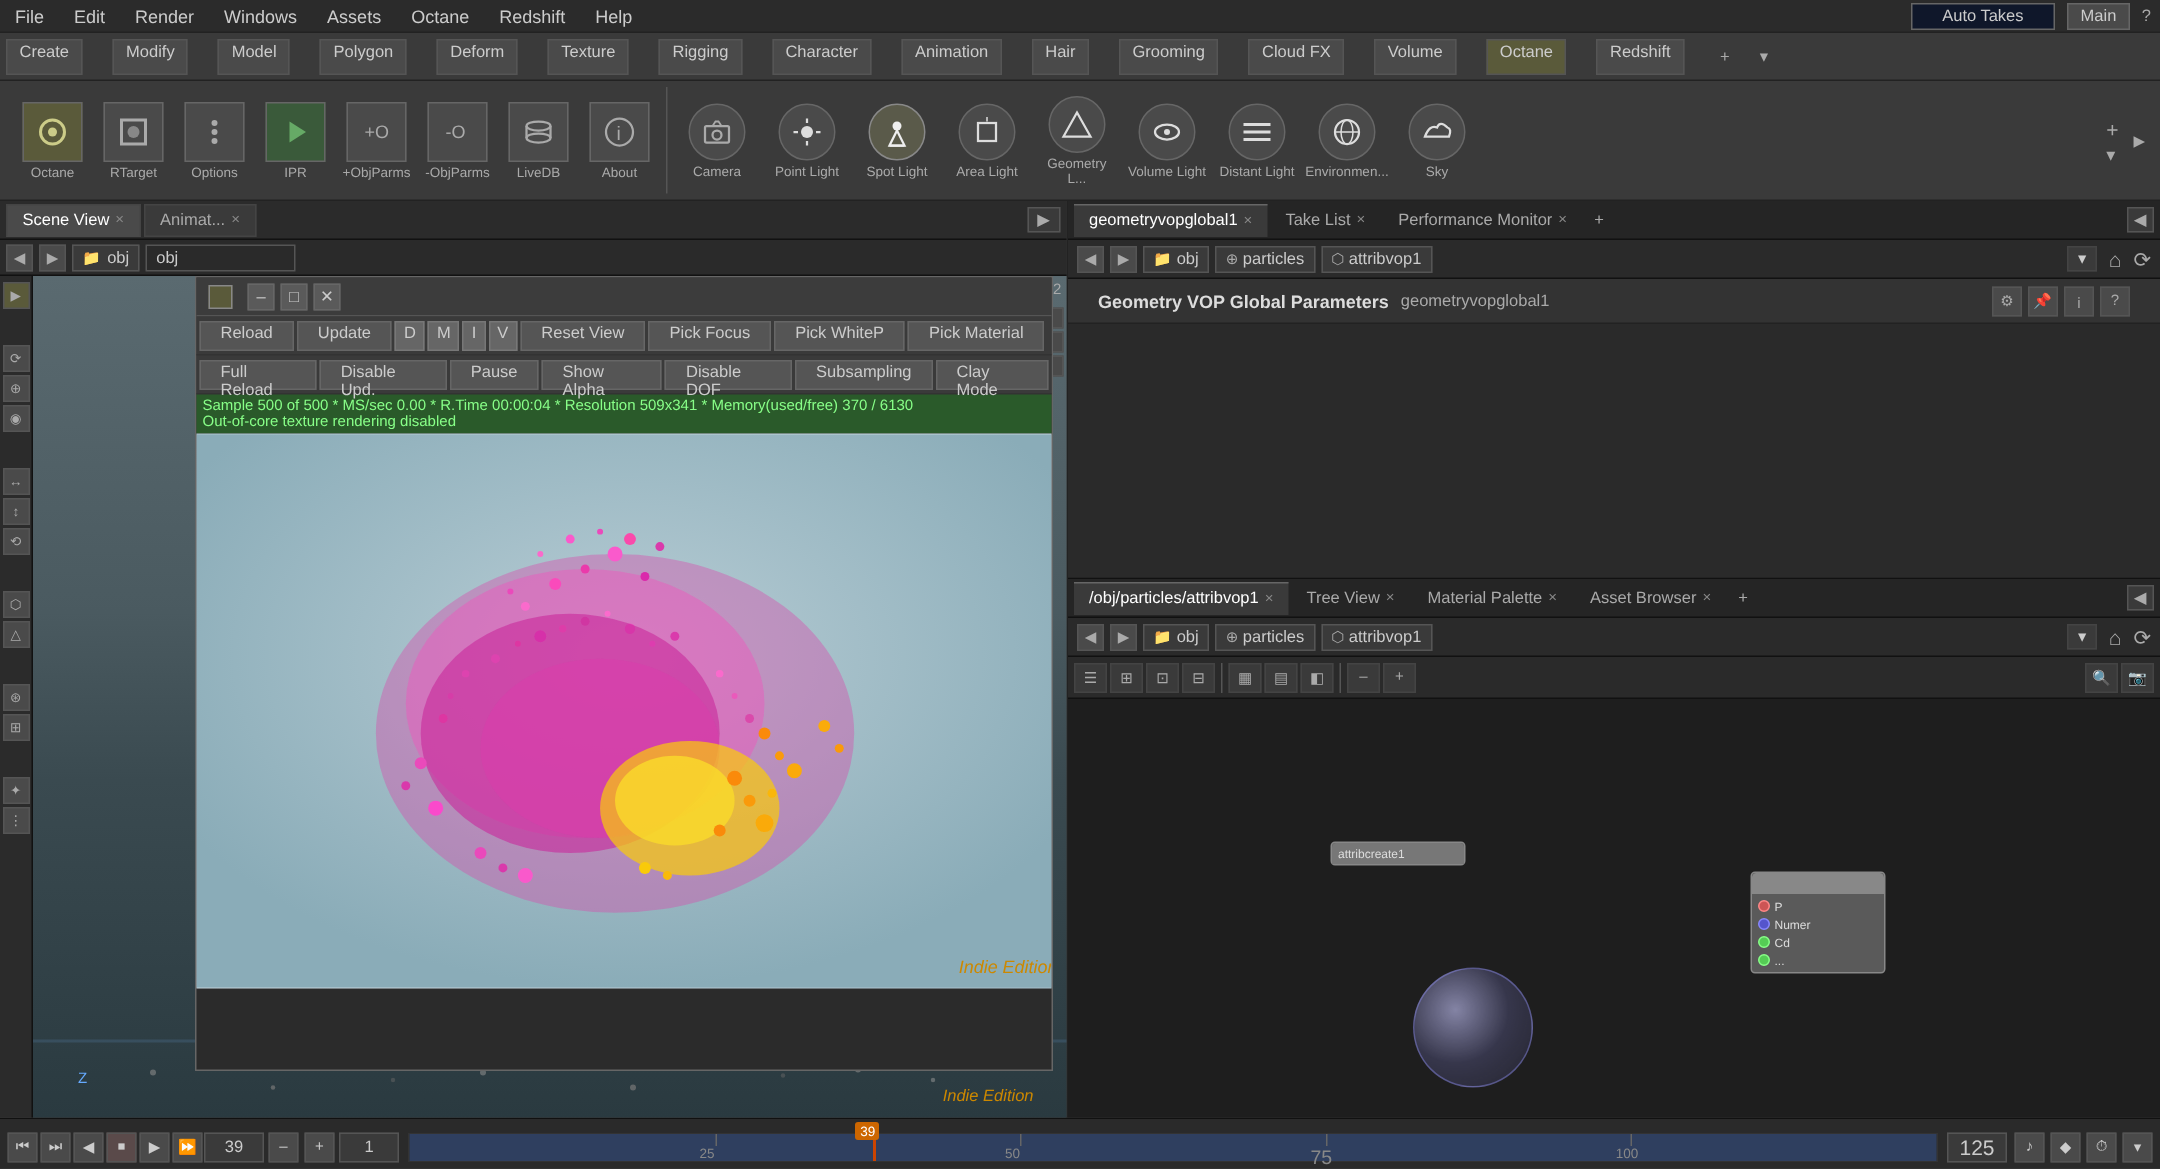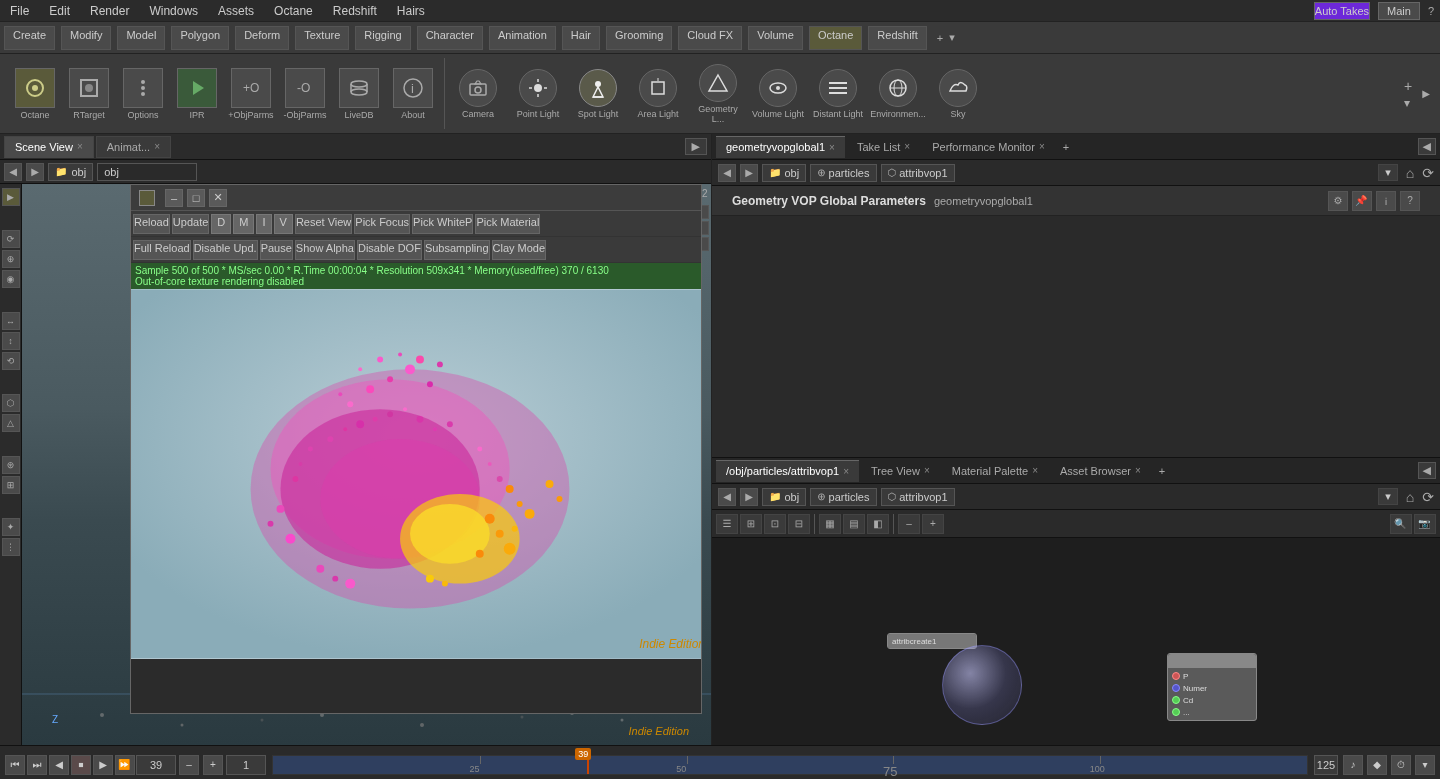--- a/index.html
+++ b/index.html
@@ -1,25 +1,25 @@
 <!DOCTYPE html>
 <html><head>
   <meta charset="utf-8">
   <style>
     * { margin: 0; padding: 0; box-sizing: border-box; }
     body { width: 1440px; height: 779px; background: #3a3a3a; font-family: Arial, sans-serif; font-size: 11px; color: #ccc; overflow: hidden; }
 
     
     .menu-bar { display: flex; align-items: center; height: 22px; background: #2b2b2b; padding: 0 6px; gap: 12px; border-bottom: 1px solid #222; }
     .menu-item { color: #ccc; font-size: 12px; cursor: pointer; padding: 0 4px; }
-    .auto-takes { margin-left: auto; background: #6d28d9; color: #ccc; padding: 2px 0; font-size: 11px; border: 1px solid #666; }
+    .auto-takes { margin-left: auto; background: #0f172a; color: #ccc; padding: 2px 20px; font-size: 11px; border: 1px solid #666; }
     .main-dropdown { background: #4a4a4a; color: #ccc; padding: 2px 8px; font-size: 11px; border: 1px solid #666; }
 
     
-    .tool-bar { display: flex; align-items: center; height: 32px; background: #3a3a3a; border-bottom: 1px solid #222; padding: 0 4px; gap: 6px; }
+    .tool-bar { display: flex; align-items: center; height: 32px; background: #3a3a3a; border-bottom: 1px solid #222; padding: 0 4px; gap: 20px; }
     .tool-btn { background: #4a4a4a; color: #ccc; border: 1px solid #555; padding: 2px 8px; font-size: 11px; cursor: pointer; height: 24px; }
 
     
     .shelf-bar { display: flex; align-items: center; height: 76px; background: #3a3a3a; border-bottom: 1px solid #222; padding: 4px; }
     .shelf-icon { width: 40px; height: 40px; background: #4a4a4a; border: 1px solid #666; display: flex; align-items: center; justify-content: center; cursor: pointer; margin-bottom: 2px; }
     .shelf-label { font-size: 9px; color: #aaa; text-align: center; }
     .shelf-item { display: flex; flex-direction: column; align-items: center; width: 50px; cursor: pointer; }
 
     
     .main-area { display: flex; height: calc(779px - 22px - 32px - 76px - 38px); }
@@ -40,29 +40,29 @@
     
     .left-toolbar { position: absolute; left: 0; top: 0; width: 22px; height: 100%; background: #2b2b2b; border-right: 1px solid #111; display: flex; flex-direction: column; align-items: center; padding-top: 4px; gap: 2px; }
     .lt-btn { width: 18px; height: 18px; background: #4a4a4a; border: 1px solid #555; cursor: pointer; display: flex; align-items: center; justify-content: center; font-size: 9px; color: #aaa; }
 
     
     .ipr-window { position: absolute; left: 130px; top: 0px; width: 572px; height: 530px; background: #2b2b2b; border: 1px solid #666; z-index: 10; }
     .ipr-titlebar { display: flex; align-items: center; height: 26px; background: #3c3c3c; border-bottom: 1px solid #555; padding: 0 8px; }
     .ipr-title { font-size: 12px; color: #ccc; flex: 1; }
     .ipr-btn { width: 18px; height: 18px; background: #5a5a5a; border: 1px solid #666; margin-left: 4px; cursor: pointer; display: flex; align-items: center; justify-content: center; font-size: 11px; color: #ccc; }
     .ipr-toolbar1 { display: flex; align-items: center; height: 26px; background: #3a3a3a; border-bottom: 1px solid #333; padding: 2px; gap: 2px; }
-    .ipr-tb-btn { background: #555; color: #ccc; border: 1px solid #666; padding: 1px 0; font-size: 11px; cursor: pointer; height: 20px; }
+    .ipr-tb-btn { background: #555; color: #ccc; border: 1px solid #666; padding: 1px 13px; font-size: 11px; cursor: pointer; height: 20px; }
     .ipr-tb-letter { background: #666; color: #ccc; border: 1px solid #777; padding: 1px 5px; font-size: 11px; cursor: pointer; height: 20px; }
     .ipr-toolbar2 { display: flex; align-items: center; height: 26px; background: #3a3a3a; border-bottom: 1px solid #333; padding: 2px; gap: 2px; }
     .ipr-status { background: #2a5a2a; padding: 2px 4px; font-size: 10px; color: #8f8; }
     .ipr-canvas { width: 100%; height: 370px; background: linear-gradient(135deg, #b0c8d0 0%, #c8d8e0 50%, #a8c0cc 100%); position: relative; overflow: hidden; }
 
     
     .right-panel { flex: 1; display: flex; flex-direction: column; background: #3a3a3a; }
-    .right-top { height: 324px; background: #2b2b2b; border-bottom: 1px solid #111; display: flex; flex-direction: column; }
+    .right-top { height: 252px; background: #2b2b2b; border-bottom: 1px solid #111; display: flex; flex-direction: column; }
     .right-bottom { flex: 1; background: #2b2b2b; display: flex; flex-direction: column; }
 
     
     .right-tab-bar { display: flex; align-items: center; height: 26px; background: #252525; border-bottom: 1px solid #111; padding: 0 4px; gap: 2px; }
     .right-tab { color: #aaa; padding: 2px 10px; font-size: 11px; cursor: pointer; height: 22px; display: flex; align-items: center; }
     .right-tab.active { background: #3a3a3a; color: #fff; border-top: 1px solid #666; }
 
     
     .geom-header { display: flex; align-items: center; height: 30px; background: #333; border-bottom: 1px solid #222; padding: 0 20px; gap: 8px; }
     .geom-title { font-size: 12px; color: #ddd; font-weight: bold; }
@@ -79,40 +79,40 @@
     .node-toolbar { display: flex; align-items: center; height: 28px; background: #2a2a2a; border-bottom: 1px solid #111; padding: 0 4px; gap: 2px; }
     .node-tb-btn { width: 22px; height: 20px; background: #3a3a3a; border: 1px solid #444; cursor: pointer; display: flex; align-items: center; justify-content: center; font-size: 10px; color: #aaa; }
 
     
     .timeline { height: 38px; background: #2a2a2a; border-top: 1px solid #111; display: flex; align-items: center; padding: 0 4px; }
     .tl-btn { width: 20px; height: 20px; background: #4a4a4a; border: 1px solid #555; margin: 0 1px; cursor: pointer; display: flex; align-items: center; justify-content: center; font-size: 10px; color: #ccc; }
     .tl-frame { background: #3a3a3a; border: 1px solid #555; color: #ccc; width: 40px; height: 20px; text-align: center; font-size: 11px; }
     .tl-track { flex: 1; height: 20px; background: #1a1a1a; margin: 0 6px; position: relative; border: 1px solid #333; }
     .tl-playhead { position: absolute; top: 0; height: 100%; width: 2px; background: #cc4400; }
     .tl-range { position: absolute; top: 0; height: 100%; background: rgba(80,120,200,0.4); }
-    .tl-end { background: #3a3a3a; border: 1px solid #555; color: #ccc; width: 24px; height: 20px; text-align: center; font-size: 11px; }
+    .tl-end { background: #3a3a3a; border: 1px solid #555; color: #ccc; width: 40px; height: 20px; text-align: center; font-size: 14px; }
 
     
     .particle-img { width: 100%; height: 100%; }
     .light-icon-item { display: flex; flex-direction: column; align-items: center; width: 54px; cursor: pointer; }
     .light-icon-circle { width: 38px; height: 38px; border-radius: 50%; background: #4a4a4a; border: 1px solid #666; display: flex; align-items: center; justify-content: center; }
     .light-icon-label { font-size: 9px; color: #aaa; text-align: center; margin-top: 2px; }
   </style>
 </head>
 <body>
 
 <div class="menu-bar">
   <span class="menu-item">File</span>
   <span class="menu-item">Edit</span>
   <span class="menu-item">Render</span>
   <span class="menu-item">Windows</span>
   <span class="menu-item">Assets</span>
   <span class="menu-item">Octane</span>
   <span class="menu-item">Redshift</span>
-  <span class="menu-item">Hairs</span>
+  <span class="menu-item">Help</span>
   <div style="margin-left: auto; display: flex; align-items: center; gap: 8px;">
     <span class="auto-takes">Auto Takes</span>
     <span class="main-dropdown">Main</span>
     <span style="color:#aaa; cursor:pointer;">?</span>
   </div>
 </div>
 
 <div class="tool-bar">
   <span class="tool-btn">Create</span>
   <span class="tool-btn">Modify</span>

